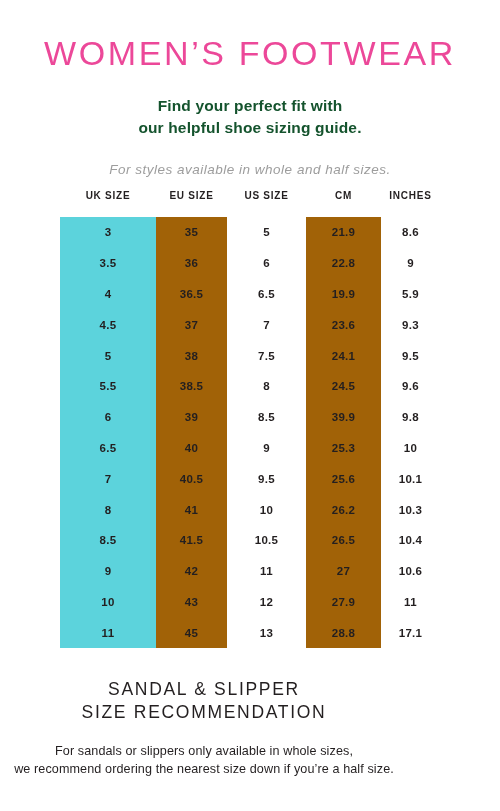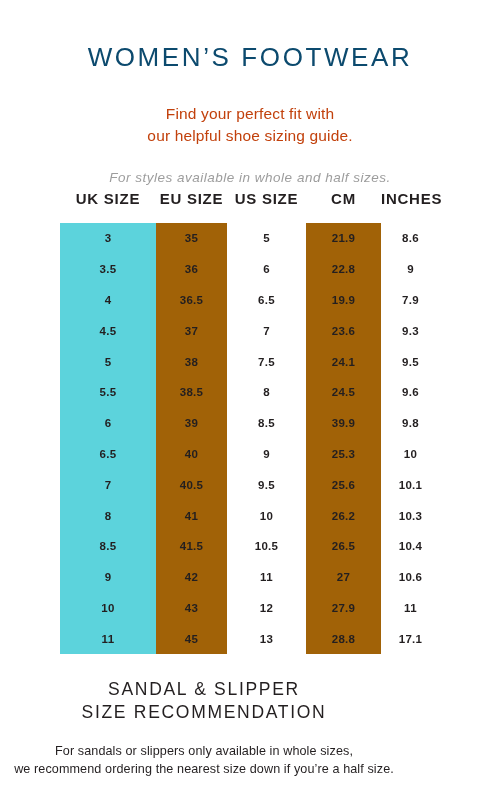--- a/index.html
+++ b/index.html
@@ -15,34 +15,34 @@
     overflow: hidden;
     position: relative;
   }
 
   
   .header {
     text-align: center;
     padding-top: 28px;
   }
   .main-title {
-    font-size: 26px;
+    font-size: 34px;
     font-weight: 300;
     letter-spacing: 2.6px;
-    color: #0c4a6e;
+    color: #ec4899;
     line-height: 1.0;
-    margin: 16px;
+    margin: 8px;
     white-space: nowrap;
   }
   .subtitle {
     margin: 8px;
     padding-top: 17px;
     font-size: 15.5px;
-    font-weight: 400;
-    color: #c2410c;
+    font-weight: 700;
+    color: #14532d;
     line-height: 1.42;
     letter-spacing: 0.15px;
   }
   .note {
     margin: 16px;
     padding-top: 7px;
     font-size: 13.5px;
     font-style: italic;
     font-weight: 400;
     color: #9d9d9d;
@@ -57,21 +57,21 @@
     width: 500px;
   }
   .size-table {
     border-collapse: collapse;
     border-spacing: 0;
     width: 380px;
     margin: 0 auto;
     table-layout: fixed;
   }
   .size-table th {
-    font-size: 15px;
+    font-size: 10px;
     font-weight: 600;
     letter-spacing: 0.75px;
     color: #231f20;
     padding: 0 0 16px 0;
     text-align: center;
     vertical-align: bottom;
     white-space: nowrap;
   }
   .size-table td {
     height: 30.8px;
@@ -170,21 +170,21 @@
           <td class="band-gray">36</td>
           <td class="band-none">6</td>
           <td class="band-gray">22.8</td>
           <td class="band-none">9</td>
         </tr>
         <tr>
           <td class="band-teal">4</td>
           <td class="band-gray">36.5</td>
           <td class="band-none">6.5</td>
           <td class="band-gray">19.9</td>
-          <td class="band-none">7.9</td>
+          <td class="band-none">5.9</td>
         </tr>
         <tr>
           <td class="band-teal">4.5</td>
           <td class="band-gray">37</td>
           <td class="band-none">7</td>
           <td class="band-gray">23.6</td>
           <td class="band-none">9.3</td>
         </tr>
         <tr>
           <td class="band-teal">5</td>

